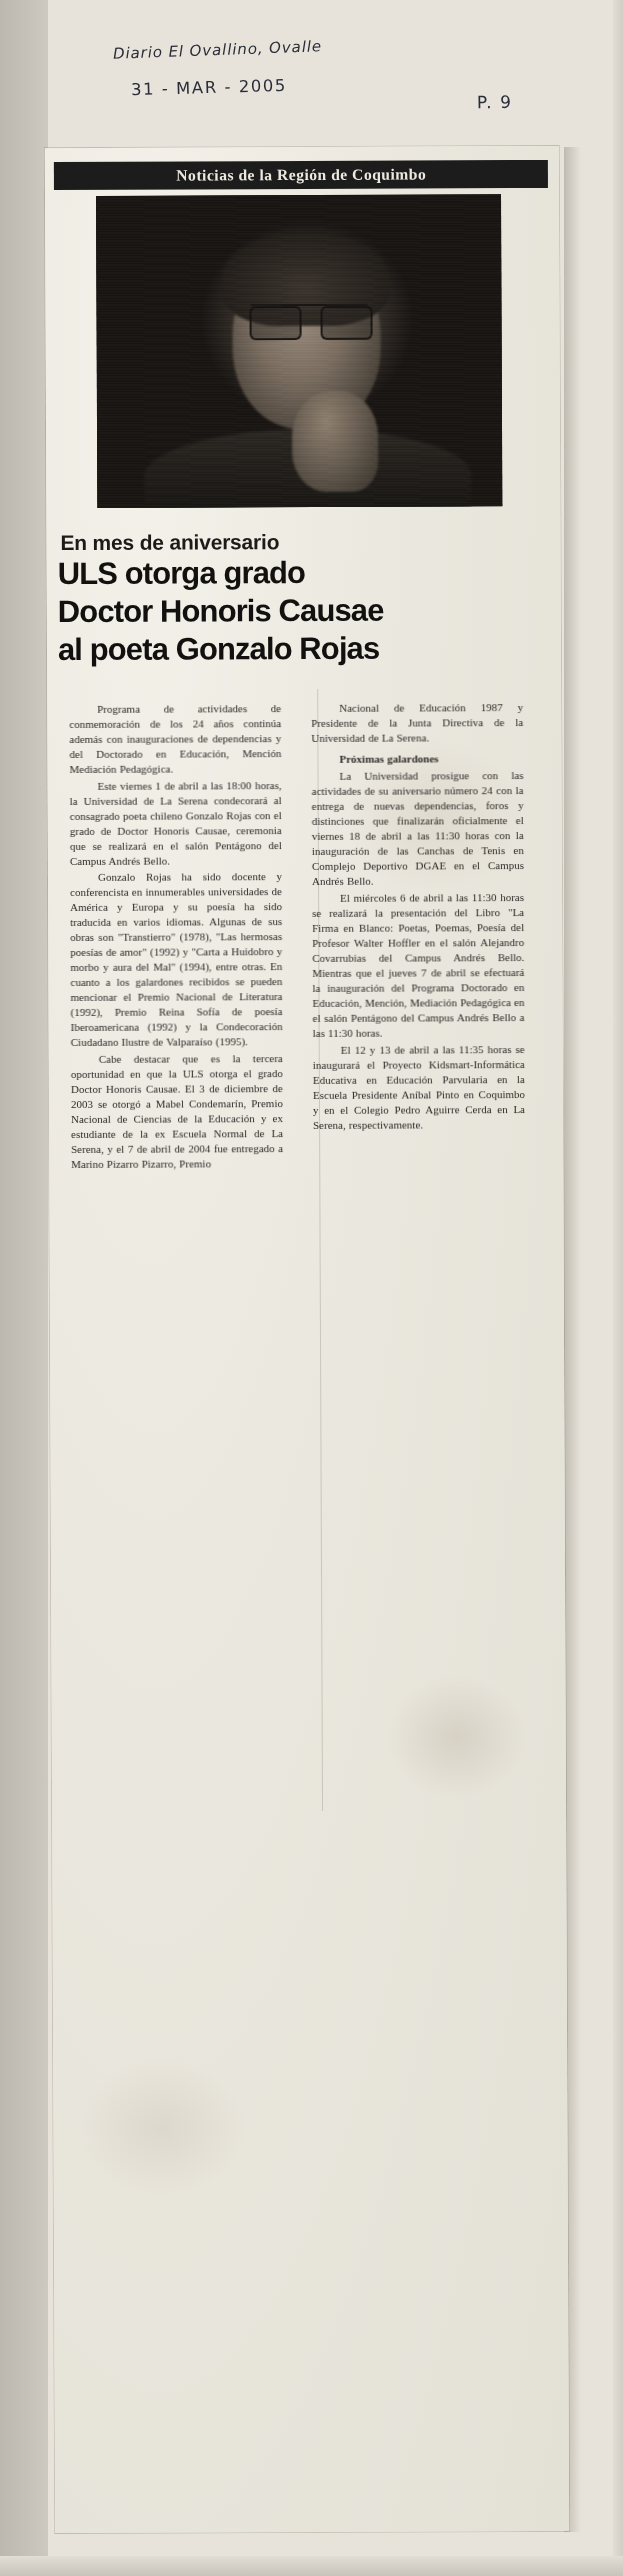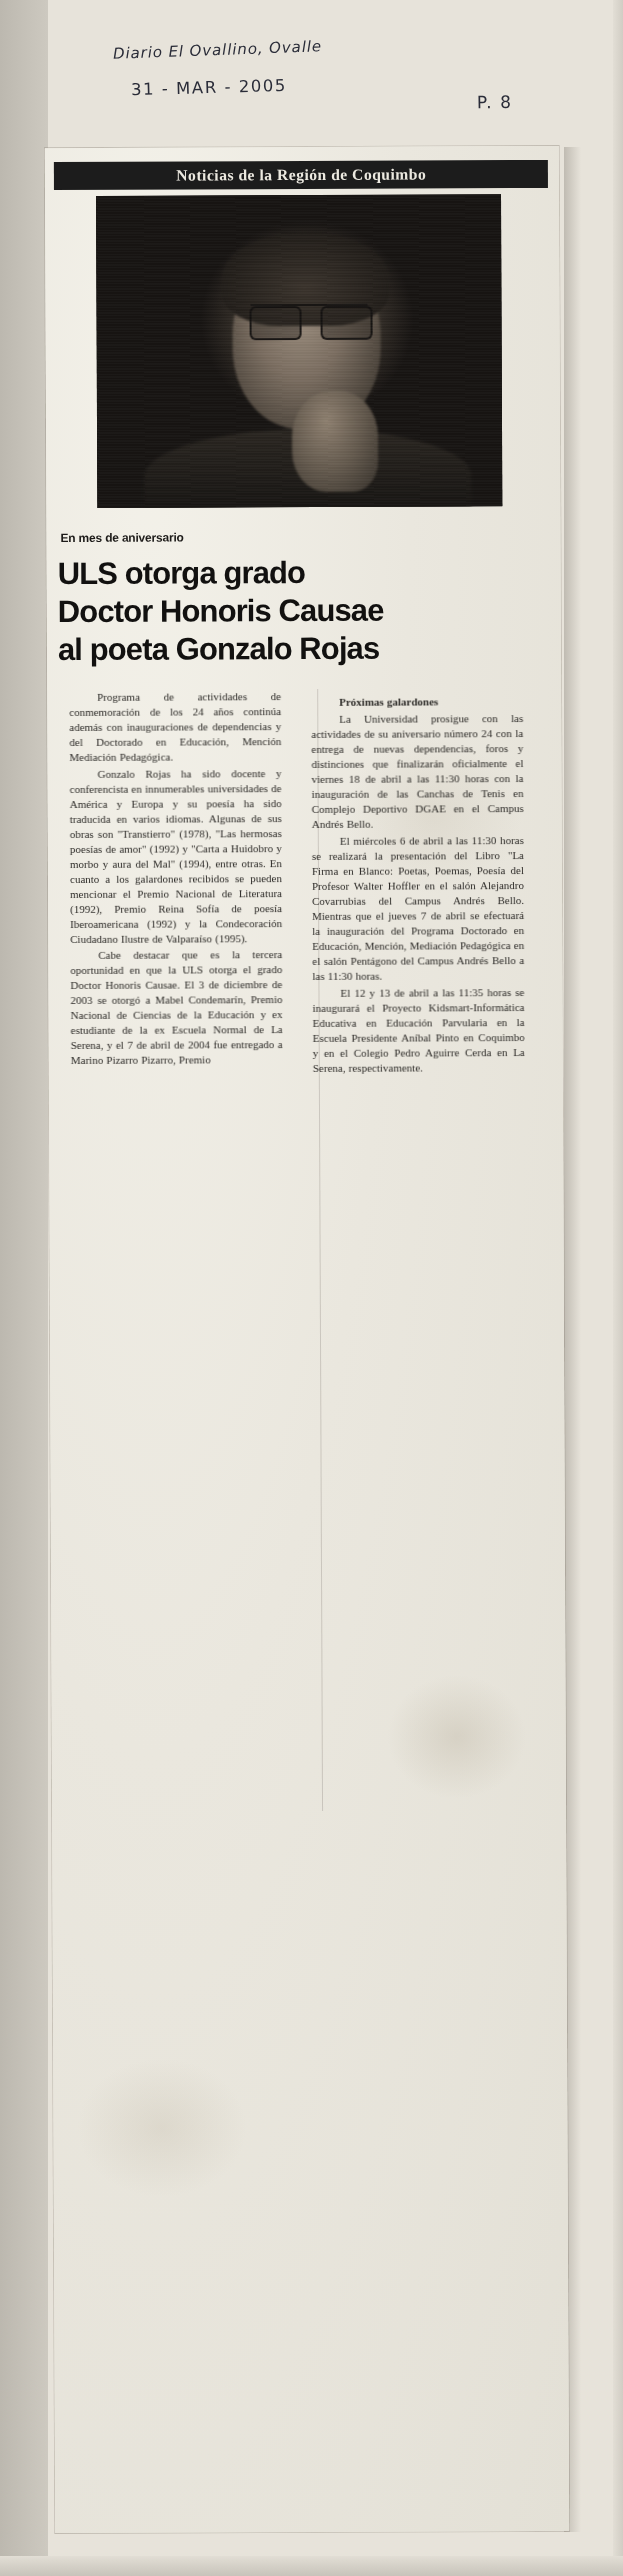--- a/index.html
+++ b/index.html
@@ -182,21 +182,21 @@
       repeating-linear-gradient(0deg, rgba(255,255,255,.022) 0px, rgba(255,255,255,.022) 0.8px, rgba(0,0,0,.02) 0.8px, rgba(0,0,0,.02) 1.6px);
     pointer-events: none;
   }
 
   
   .kicker {
     position: absolute;
     left: 14px; top: 383px;
     font-family: "Liberation Sans", sans-serif;
     font-weight: bold;
-    font-size: 12px;
+    font-size: 21px;
     color: #1d1b19;
     letter-spacing: -0.2px;
   }
   .headline {
     position: absolute;
     left: 11px; top: 407px;
     width: 491px;
     font-family: "Liberation Sans", sans-serif;
     font-weight: bold;
     font-size: 31px;
@@ -214,21 +214,21 @@
   }
   .col {
     position: absolute;
     top: 0;
     width: 212px;
   }
   .col-left  { left: 0; }
   .col-right { left: 242px; }
 
   .col p {
-    margin: 0 0 0 0;
+    margin: 12px 0 0 0;
     text-align: justify;
     text-indent: 28px;
     font-family: "Liberation Serif", serif;
     font-size: 11px;
     line-height: 15px;
     color: #2c2a27;
     hyphens: auto;
     word-spacing: 0.4px;
     filter: blur(0.2px);
   }
@@ -273,21 +273,21 @@
 <body>
 
 <div class="page">
   <div class="scan-sheet"></div>
   <div class="left-dark"></div>
   <div class="right-edge"></div>
   <div class="bottom-edge"></div>
 
   <div class="handwriting" id="hand-title">Diario El Ovallino, Ovalle</div>
   <div class="handwriting" id="hand-date">31 - MAR - 2005</div>
-  <div class="handwriting" id="hand-page">P. 8</div>
+  <div class="handwriting" id="hand-page">P. 9</div>
 
   <div class="shadow-strip"></div>
 
   <div class="clipping">
     <div class="clip-paper"></div>
 
     <div class="blotch b1"></div>
     <div class="blotch b2"></div>
     <div class="blotch b3"></div>
 
@@ -313,25 +313,27 @@
       <div>ULS otorga grado</div>
       <div>Doctor Honoris Causae</div>
       <div>al poeta Gonzalo Rojas</div>
     </div>
 
     <div class="body-cols">
       <div class="col-divider"></div>
 
       <div class="col col-left">
         <p>Programa de actividades de conmemoración de los 24 años continúa además con inauguraciones de dependencias y del Doctorado en Educación, Mención Mediación Pedagógica.</p>
+        <p>Este viernes 1 de abril a las 18:00 horas, la Universidad de La Serena condecorará al consagrado poeta chileno Gonzalo Rojas con el grado de Doctor Honoris Causae, ceremonia que se realizará en el salón Pentágono del Campus Andrés Bello.</p>
         <p>Gonzalo Rojas ha sido docente y conferencista en innumerables universidades de América y Europa y su poesía ha sido traducida en varios idiomas. Algunas de sus obras son "Transtierro" (1978), "Las hermosas poesías de amor" (1992) y "Carta a Huidobro y morbo y aura del Mal" (1994), entre otras. En cuanto a los galardones recibidos se pueden mencionar el Premio Nacional de Literatura (1992), Premio Reina Sofía de poesía Iberoamericana (1992) y la Condecoración Ciudadano Ilustre de Valparaíso (1995).</p>
         <p>Cabe destacar que es la tercera oportunidad en que la ULS otorga el grado Doctor Honoris Causae. El 3 de diciembre de 2003 se otorgó a Mabel Condemarín, Premio Nacional de Ciencias de la Educación y ex estudiante de la ex Escuela Normal de La Serena, y el 7 de abril de 2004 fue entregado a Marino Pizarro Pizarro, Premio</p>
       </div>
 
       <div class="col col-right">
+        <p>Nacional de Educación 1987 y Presidente de la Junta Directiva de la Universidad de La Serena.</p>
         <p class="subhead">Próximas galardones</p>
         <p>La Universidad prosigue con las actividades de su aniversario número 24 con la entrega de nuevas dependencias, foros y distinciones que finalizarán oficialmente el viernes 18 de abril a las 11:30 horas con la inauguración de las Canchas de Tenis en Complejo Deportivo DGAE en el Campus Andrés Bello.</p>
         <p>El miércoles 6 de abril a las 11:30 horas se realizará la presentación del Libro "La Firma en Blanco: Poetas, Poemas, Poesía del Profesor Walter Hoffler en el salón Alejandro Covarrubias del Campus Andrés Bello. Mientras que el jueves 7 de abril se efectuará la inauguración del Programa Doctorado en Educación, Mención, Mediación Pedagógica en el salón Pentágono del Campus Andrés Bello a las 11:30 horas.</p>
         <p>El 12 y 13 de abril a las 11:35 horas se inaugurará el Proyecto Kidsmart-Informática Educativa en Educación Parvularia en la Escuela Presidente Aníbal Pinto en Coquimbo y en el Colegio Pedro Aguirre Cerda en La Serena, respectivamente.</p>
       </div>
     </div>
   </div>
 </div>
 
 

